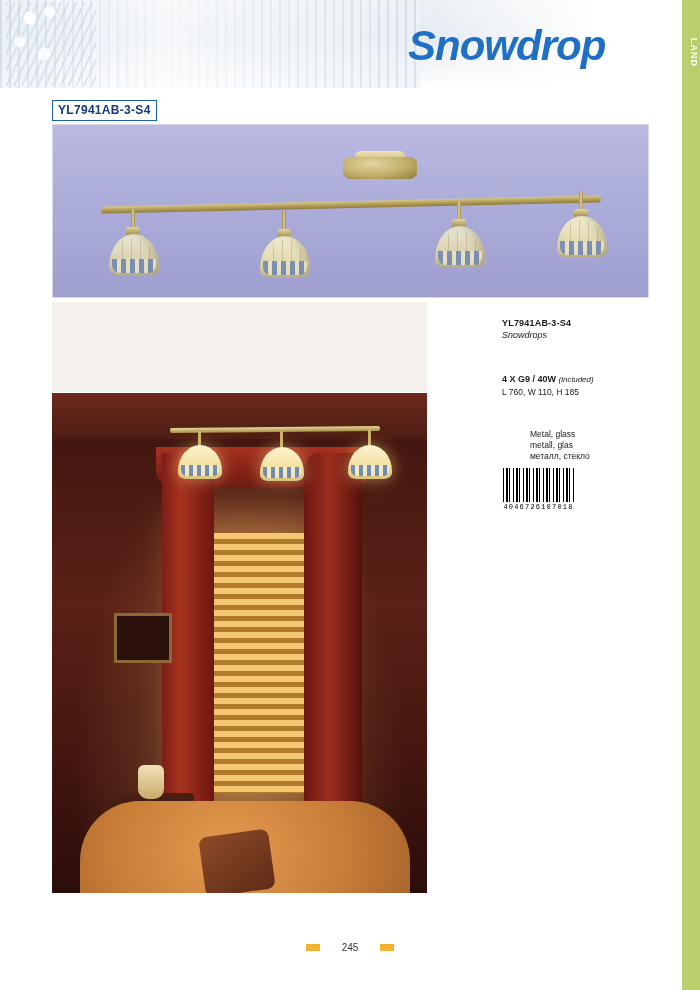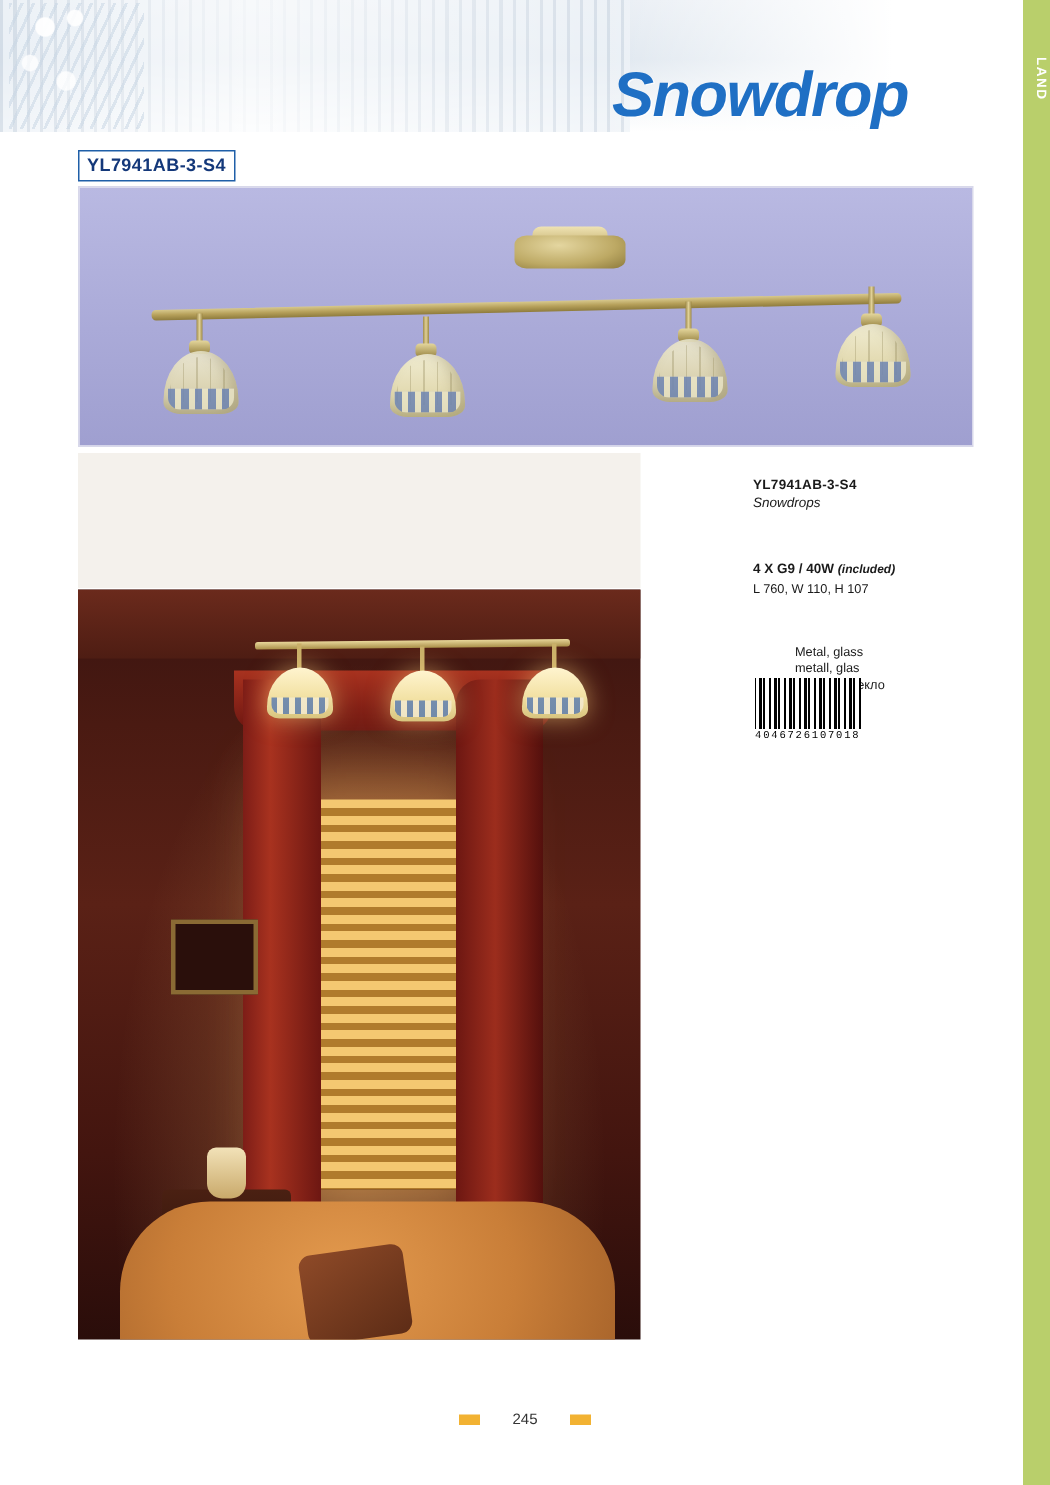--- a/index.html
+++ b/index.html
@@ -46,21 +46,21 @@
       repeating-linear-gradient(115deg, rgba(200,214,228,.55) 0 2px, rgba(255,255,255,0) 2px 7px);
   }
   .banner-fade-right {
     position: absolute;
     right: 0; top: 0;
     width: 300px; height: 88px;
     background: linear-gradient(90deg, rgba(255,255,255,0) 0%, #ffffff 65%);
   }
   .brand-title {
     position: absolute;
-    left: 408px; top: 39px;
+    left: 408px; top: 22px;
     font-size: 42px;
     font-weight: bold;
     font-style: italic;
     color: #1f6fc4;
     letter-spacing: -1px;
     text-shadow: 1px 1px 0 rgba(255,255,255,.8);
   }
   
   .dom-logo {
     position: absolute;
@@ -333,39 +333,39 @@
     font-size: 9px;
     font-style: italic;
     margin-top: 2px;
   }
   .specs .power {
     margin-top: 34px;
     font-size: 9px;
     font-weight: bold;
   }
   .specs .power .included {
-    font-weight: bold;
+    font-weight: normal;
     font-size: 8px;
     font-style: italic;
   }
   .specs .dims {
     margin-top: 3px;
     font-size: 8.5px;
   }
   .specs .materials {
     margin-top: 32px;
     font-size: 8.5px;
     line-height: 11px;
     margin-left: 28px;
   }
 
   
   .barcode {
     position: absolute;
-    left: 503px; top: 452px;
+    left: 503px; top: 468px;
     width: 71px;
   }
   .barcode .bars {
     height: 34px;
     background:
       repeating-linear-gradient(90deg,
         #000 0 1px, #fff 1px 3px,
         #000 3px 5px, #fff 5px 6px,
         #000 6px 7px, #fff 7px 10px);
   }
@@ -495,21 +495,21 @@
   <div class="ip-cushion"></div>
 </div>
 
 <div class="specs">
   <div class="code">YL7941AB-3-S4</div>
   <div class="series">Snowdrops</div>
   <div class="power">
     <span>4 X G9 / 40W</span>
     <span class="included">(included)</span>
   </div>
-  <div class="dims">L 760, W 110, H 107</div>
+  <div class="dims">L 760, W 110, H 185</div>
   <div class="materials">
     <div>Metal, glass</div>
     <div>metall, glas</div>
     <div>металл, стекло</div>
   </div>
 </div>
 
 <div class="barcode">
   <div class="bars"></div>
   <div class="digits">4046726107018</div>

